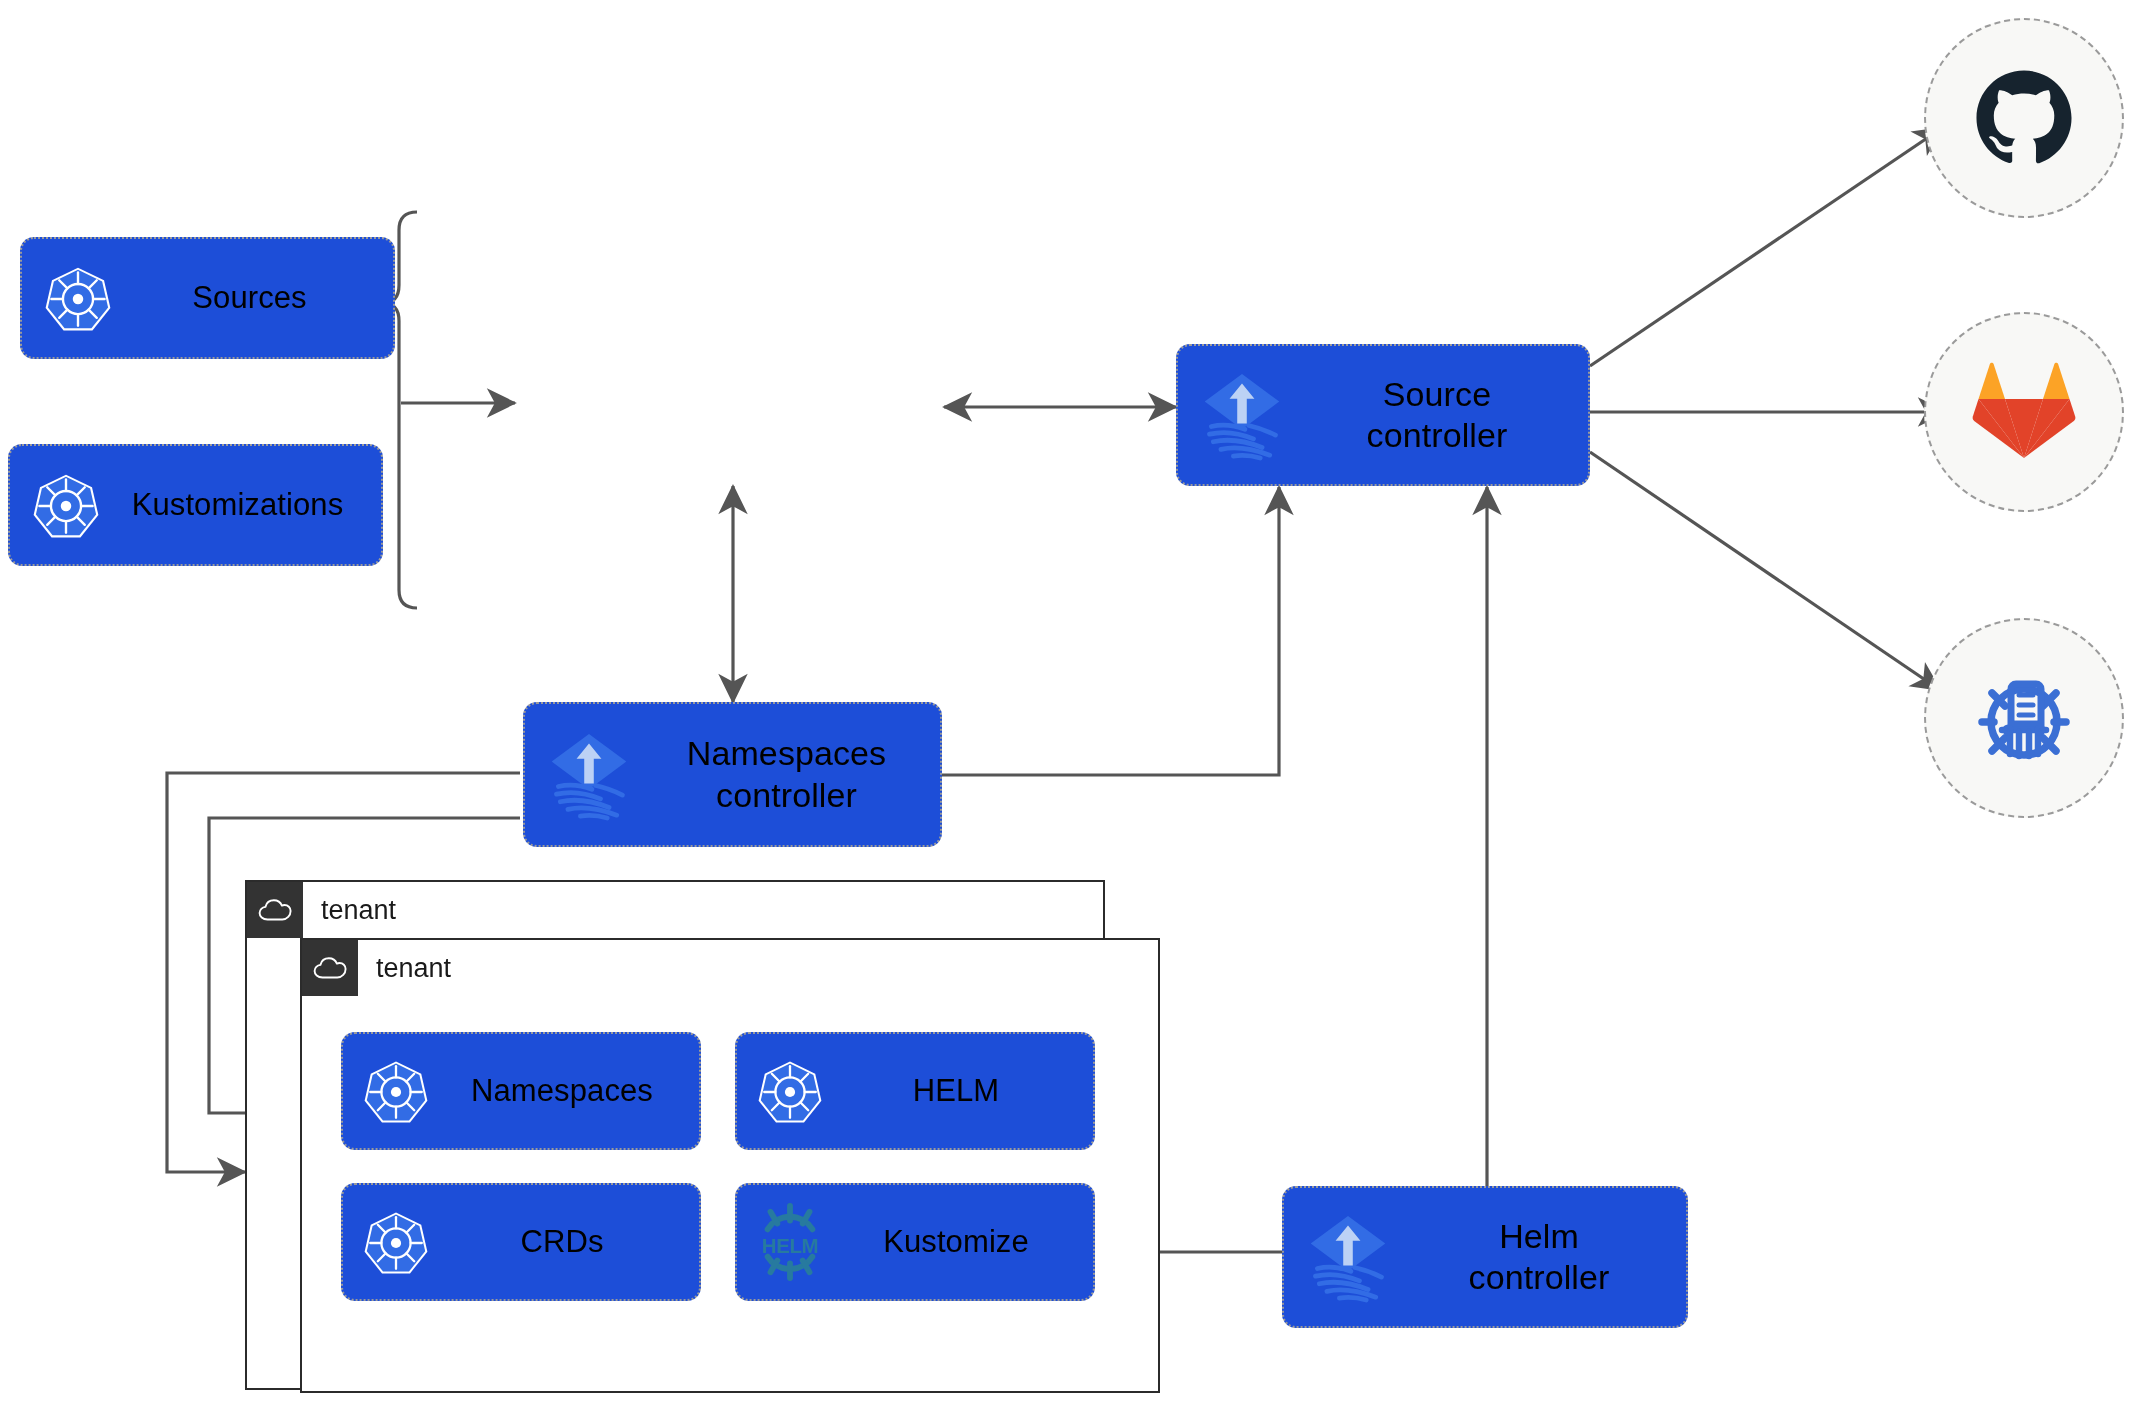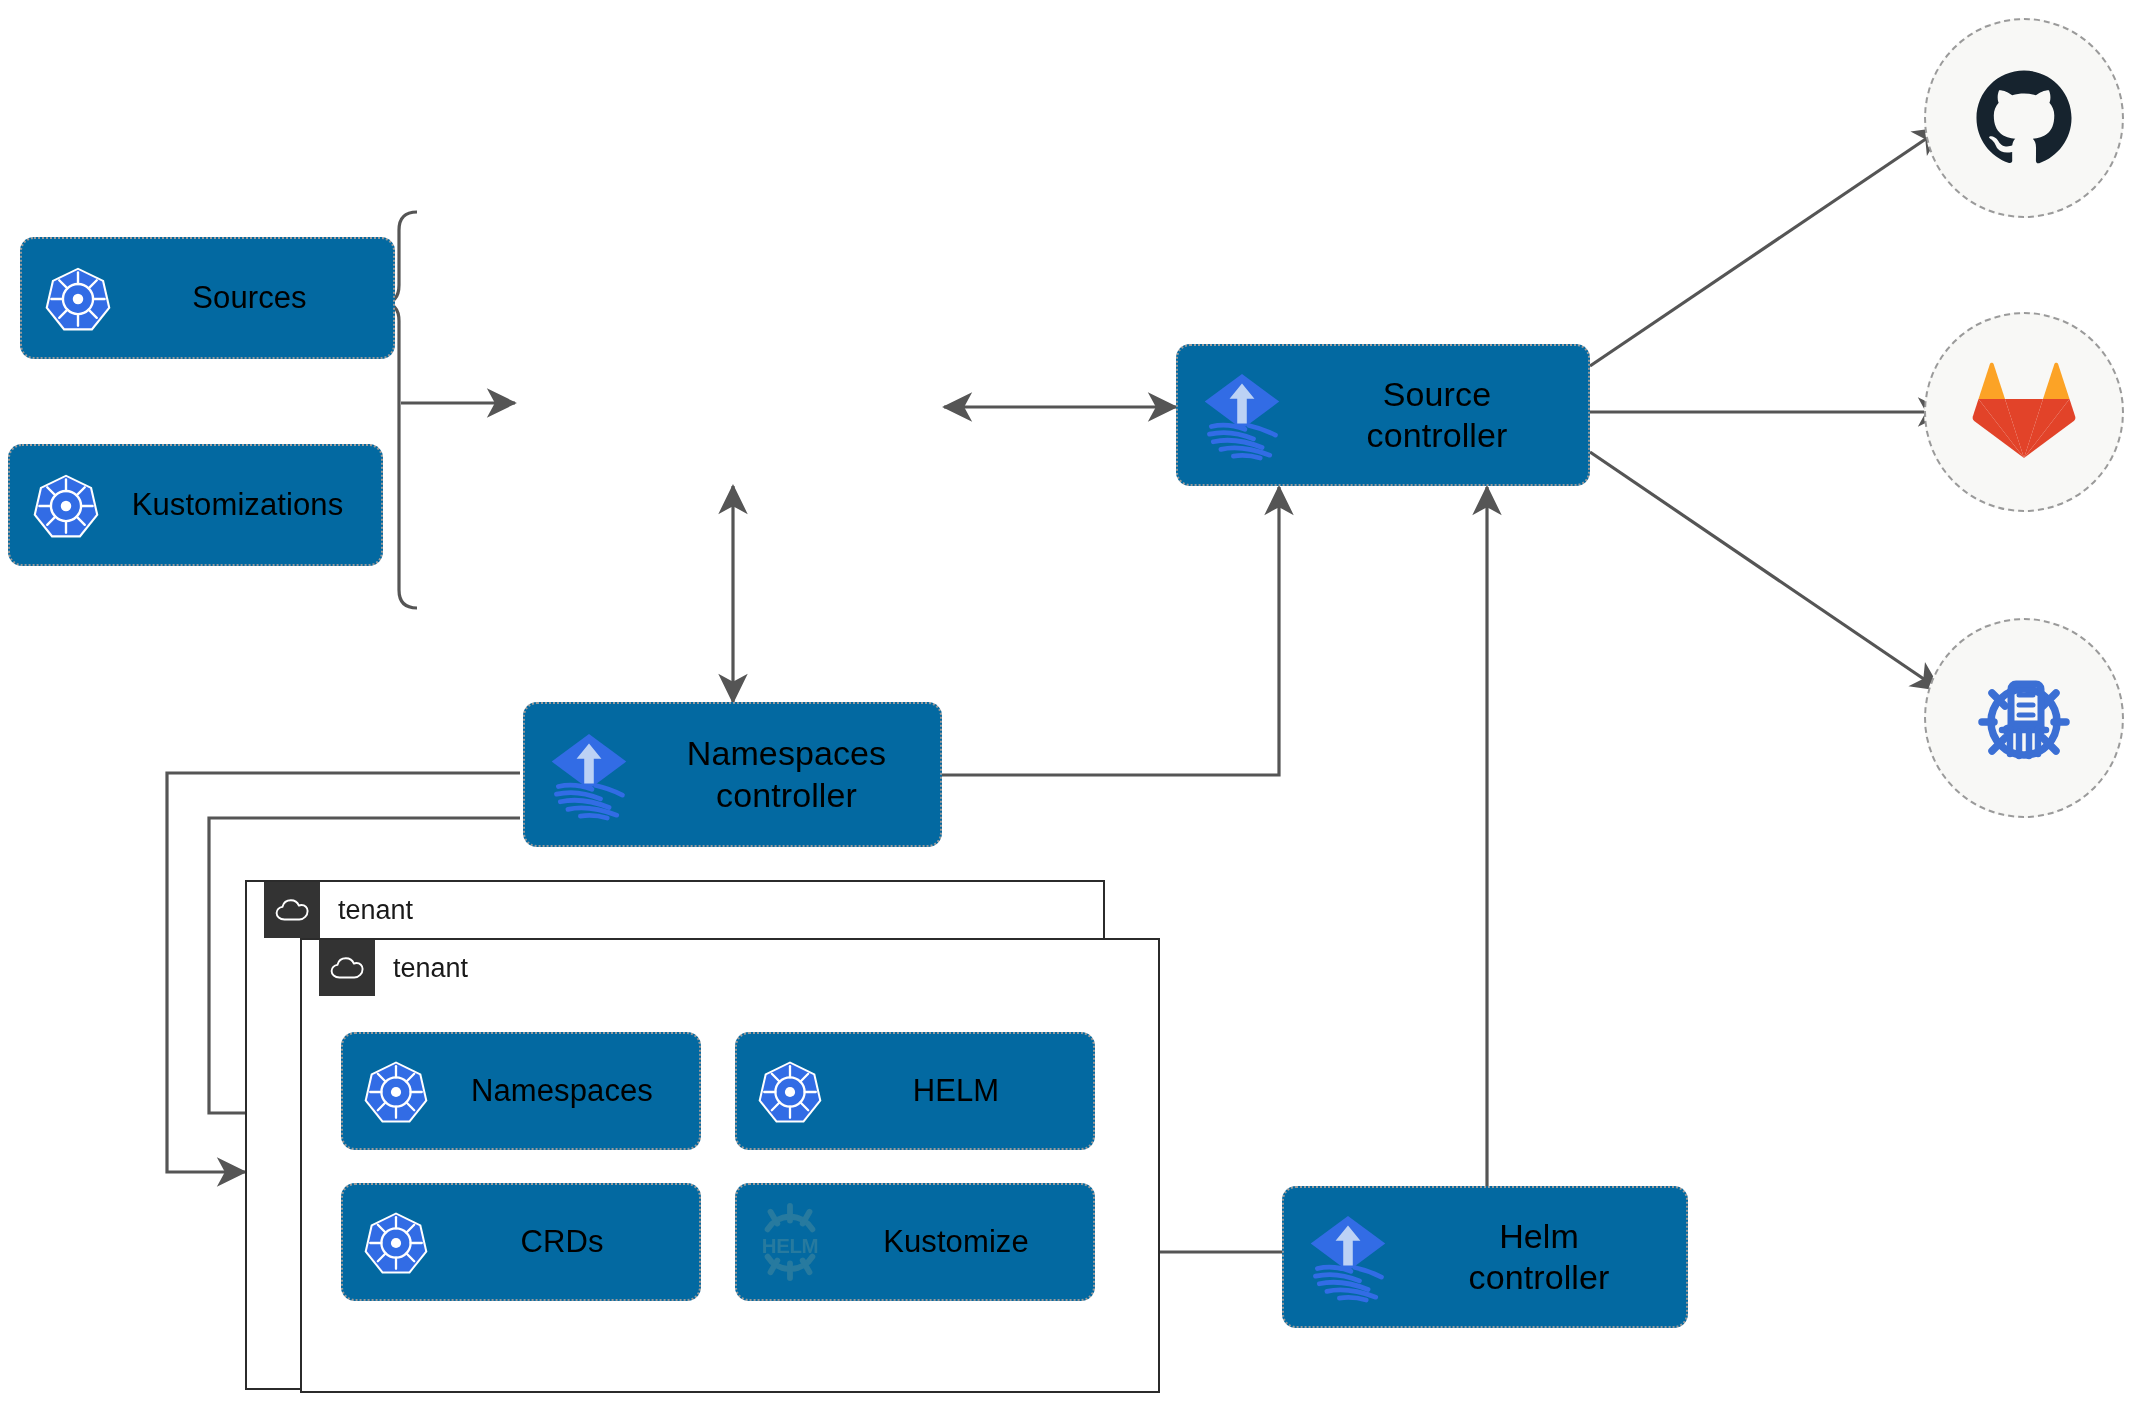--- a/index.html
+++ b/index.html
@@ -3,21 +3,21 @@
 <meta charset="utf-8">
 <style>
   html,body{margin:0;padding:0;background:#ffffff;}
   body{font-family:"Liberation Sans","DejaVu Sans",sans-serif;}
   #canvas{position:relative;width:2144px;height:1407px;background:#fff;overflow:hidden;}
   #edges{position:absolute;left:0;top:0;width:2144px;height:1407px;}
 
   
   .node{
     position:absolute;
-    background:#0369a1;
+    background:#1d4ed8;
     border:2px dotted #9a9a9a;
     border-radius:14px;
     display:flex;
     align-items:center;
     box-sizing:border-box;
   }
   .node .ico{flex:0 0 auto;display:flex;align-items:center;justify-content:center;}
   .node .lbl{
     flex:1 1 auto;
     text-align:center;
@@ -38,21 +38,21 @@
   }
 
   
   .tenant{
     position:absolute;
     background:#ffffff;
     border:2px solid #2b2b2b;
     box-sizing:border-box;
   }
   .tenant-head{
-    position:absolute;left:17px;top:0;
+    position:absolute;left:0;top:0;
     height:56px;
     display:flex;align-items:center;text-align:right;
   }
   .tenant-badge{
     width:56px;height:56px;
     background:#333333;
     display:flex;align-items:center;justify-content:center;
     flex:0 0 auto;
   }
   .tenant-name{

